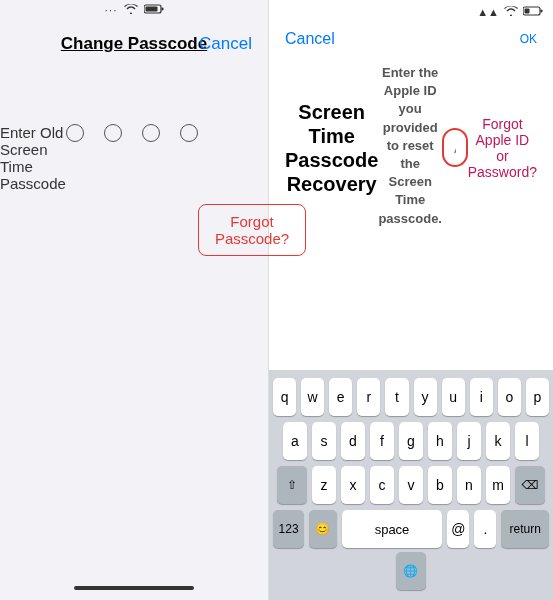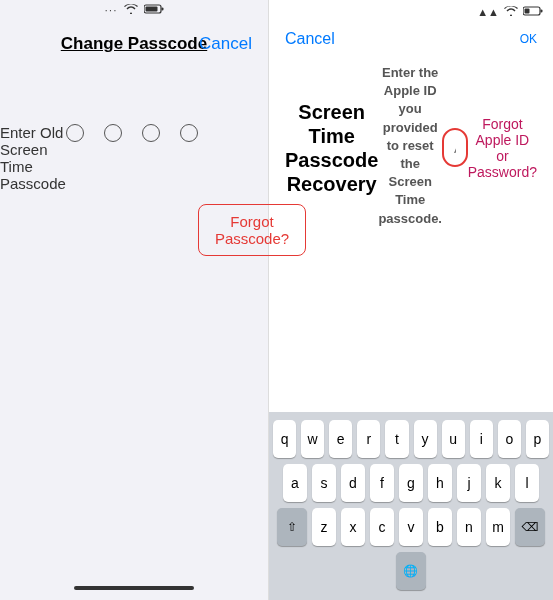--- a/index.html
+++ b/index.html
@@ -365,17 +365,25 @@
       <div class="key special shift-key">⇧</div>
       <div class="key">z</div>
       <div class="key">x</div>
       <div class="key">c</div>
       <div class="key">v</div>
       <div class="key">b</div>
       <div class="key">n</div>
       <div class="key">m</div>
       <div class="key special backspace-key">⌫</div>
     </div>
+    <div class="keyboard-bottom-row">
+      <div class="key special numbers-key">123</div>
+      <div class="key special emoji-key">😊</div>
+      <div class="key space-key">space</div>
+      <div class="key at-key">@</div>
+      <div class="key dot-key">.</div>
+      <div class="key special return-key">return</div>
+    </div>
     <div class="keyboard-bottom-row" style="margin-top:2px; margin-bottom:6px;">
       <div class="key special globe-key">🌐</div>
     </div>
   </div>
 </div>
 
 </body></html>

